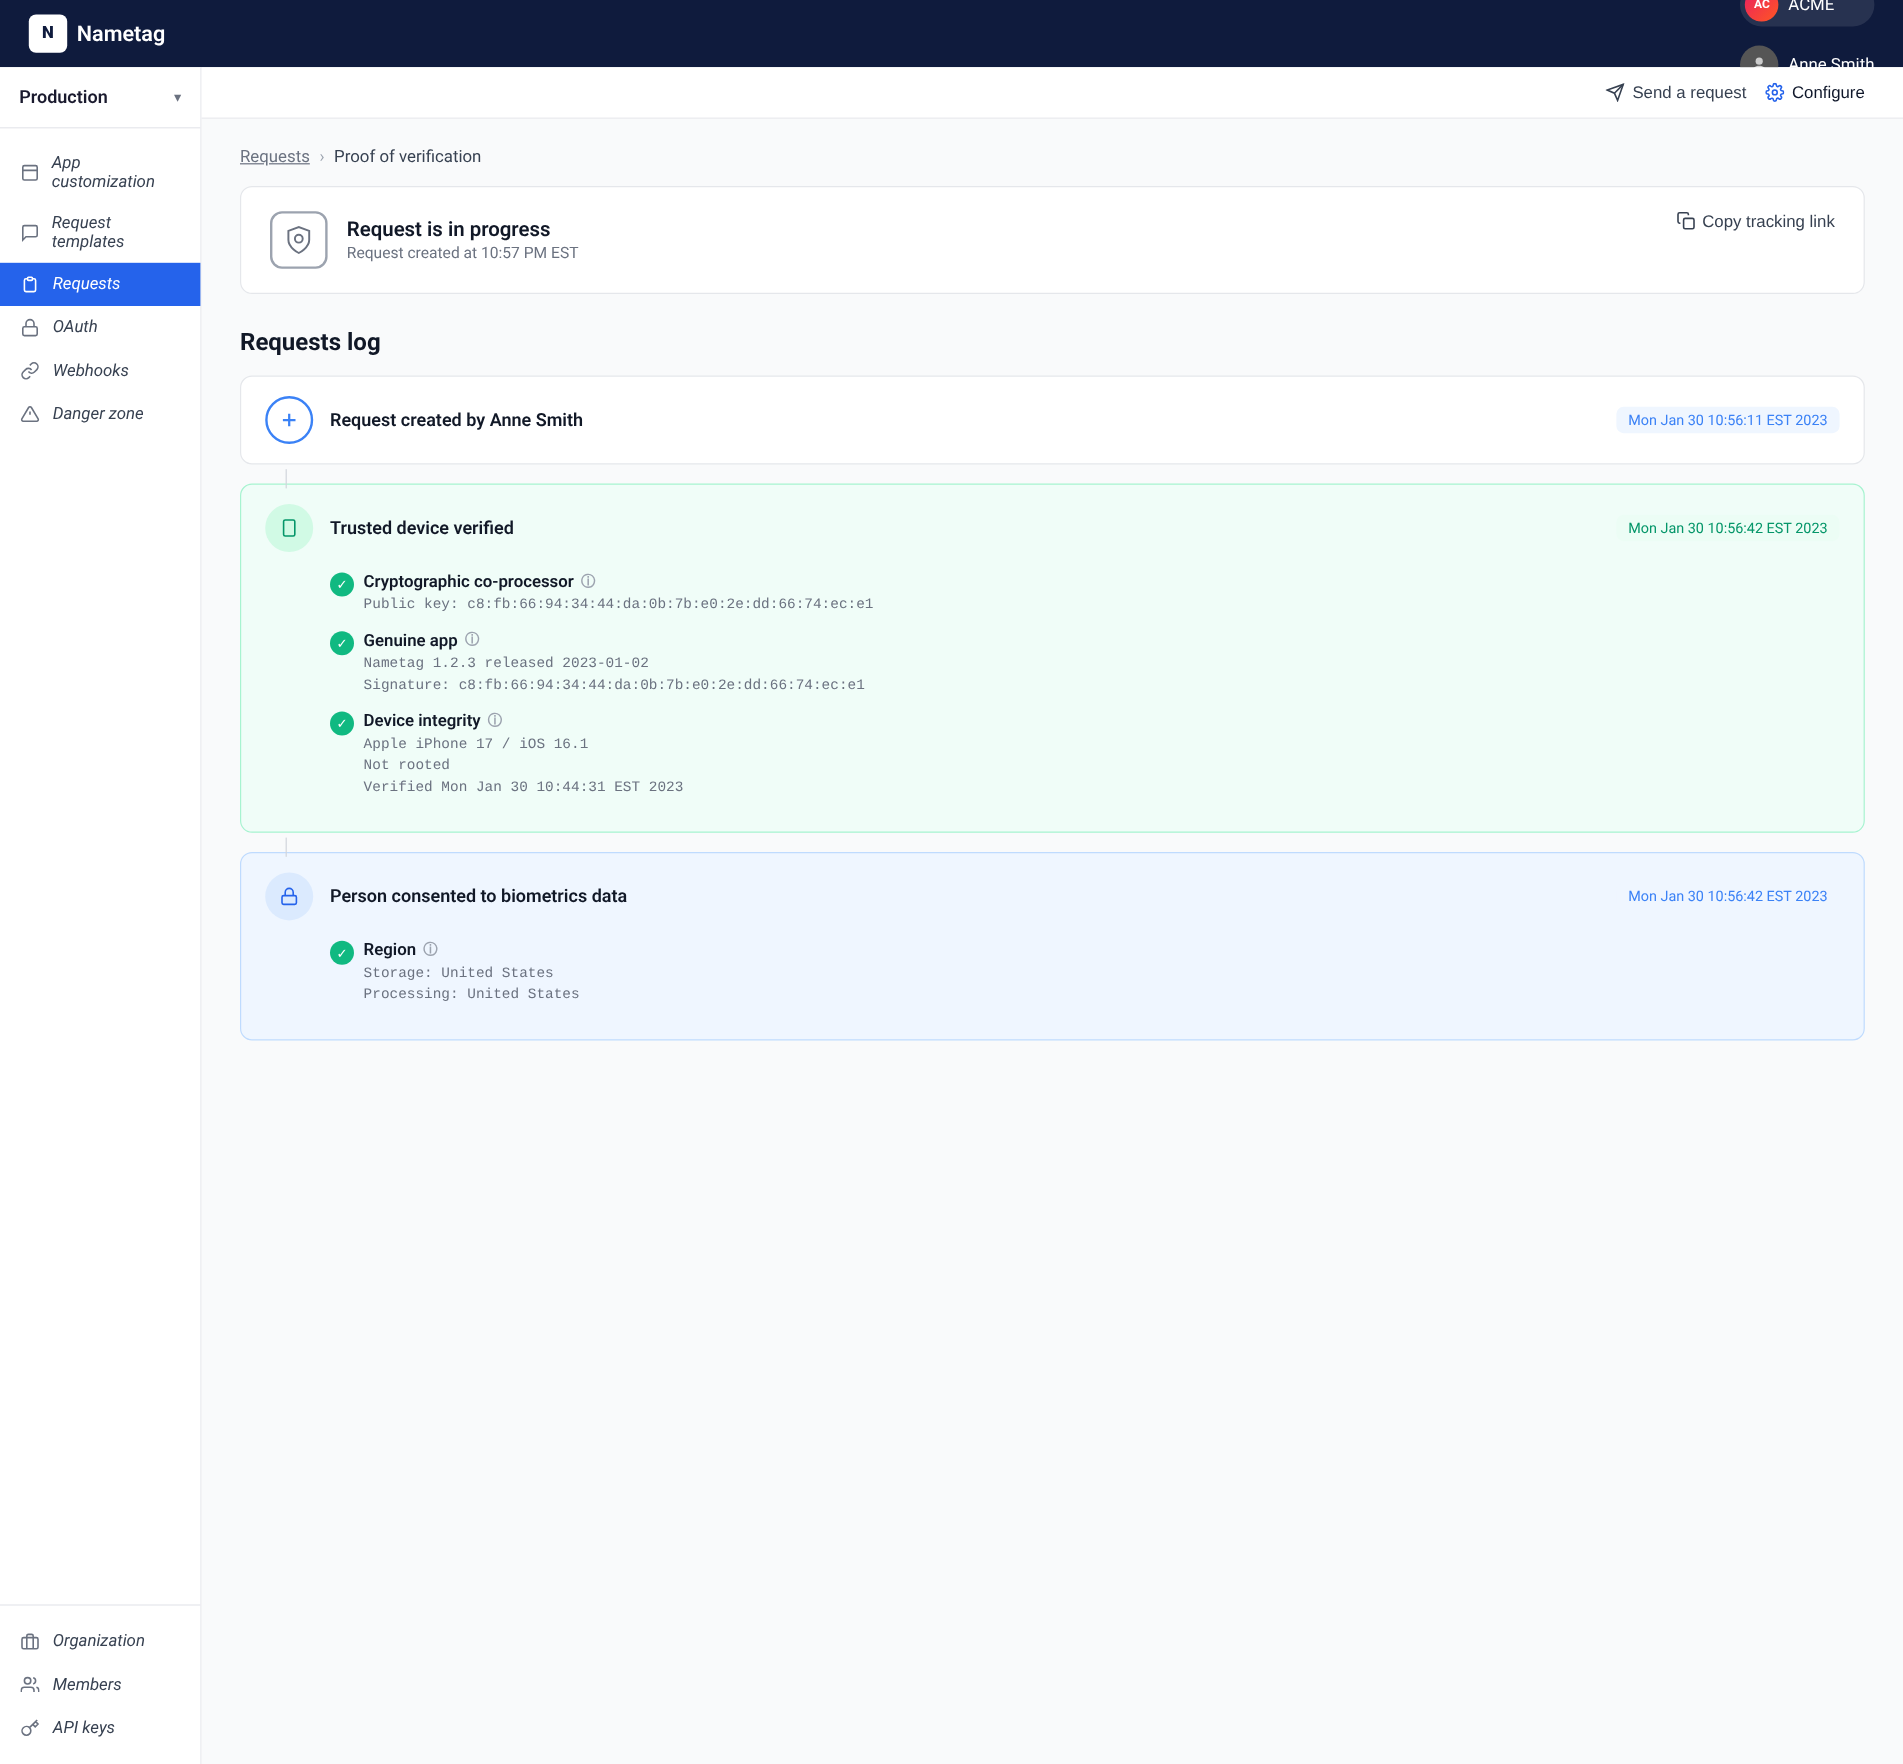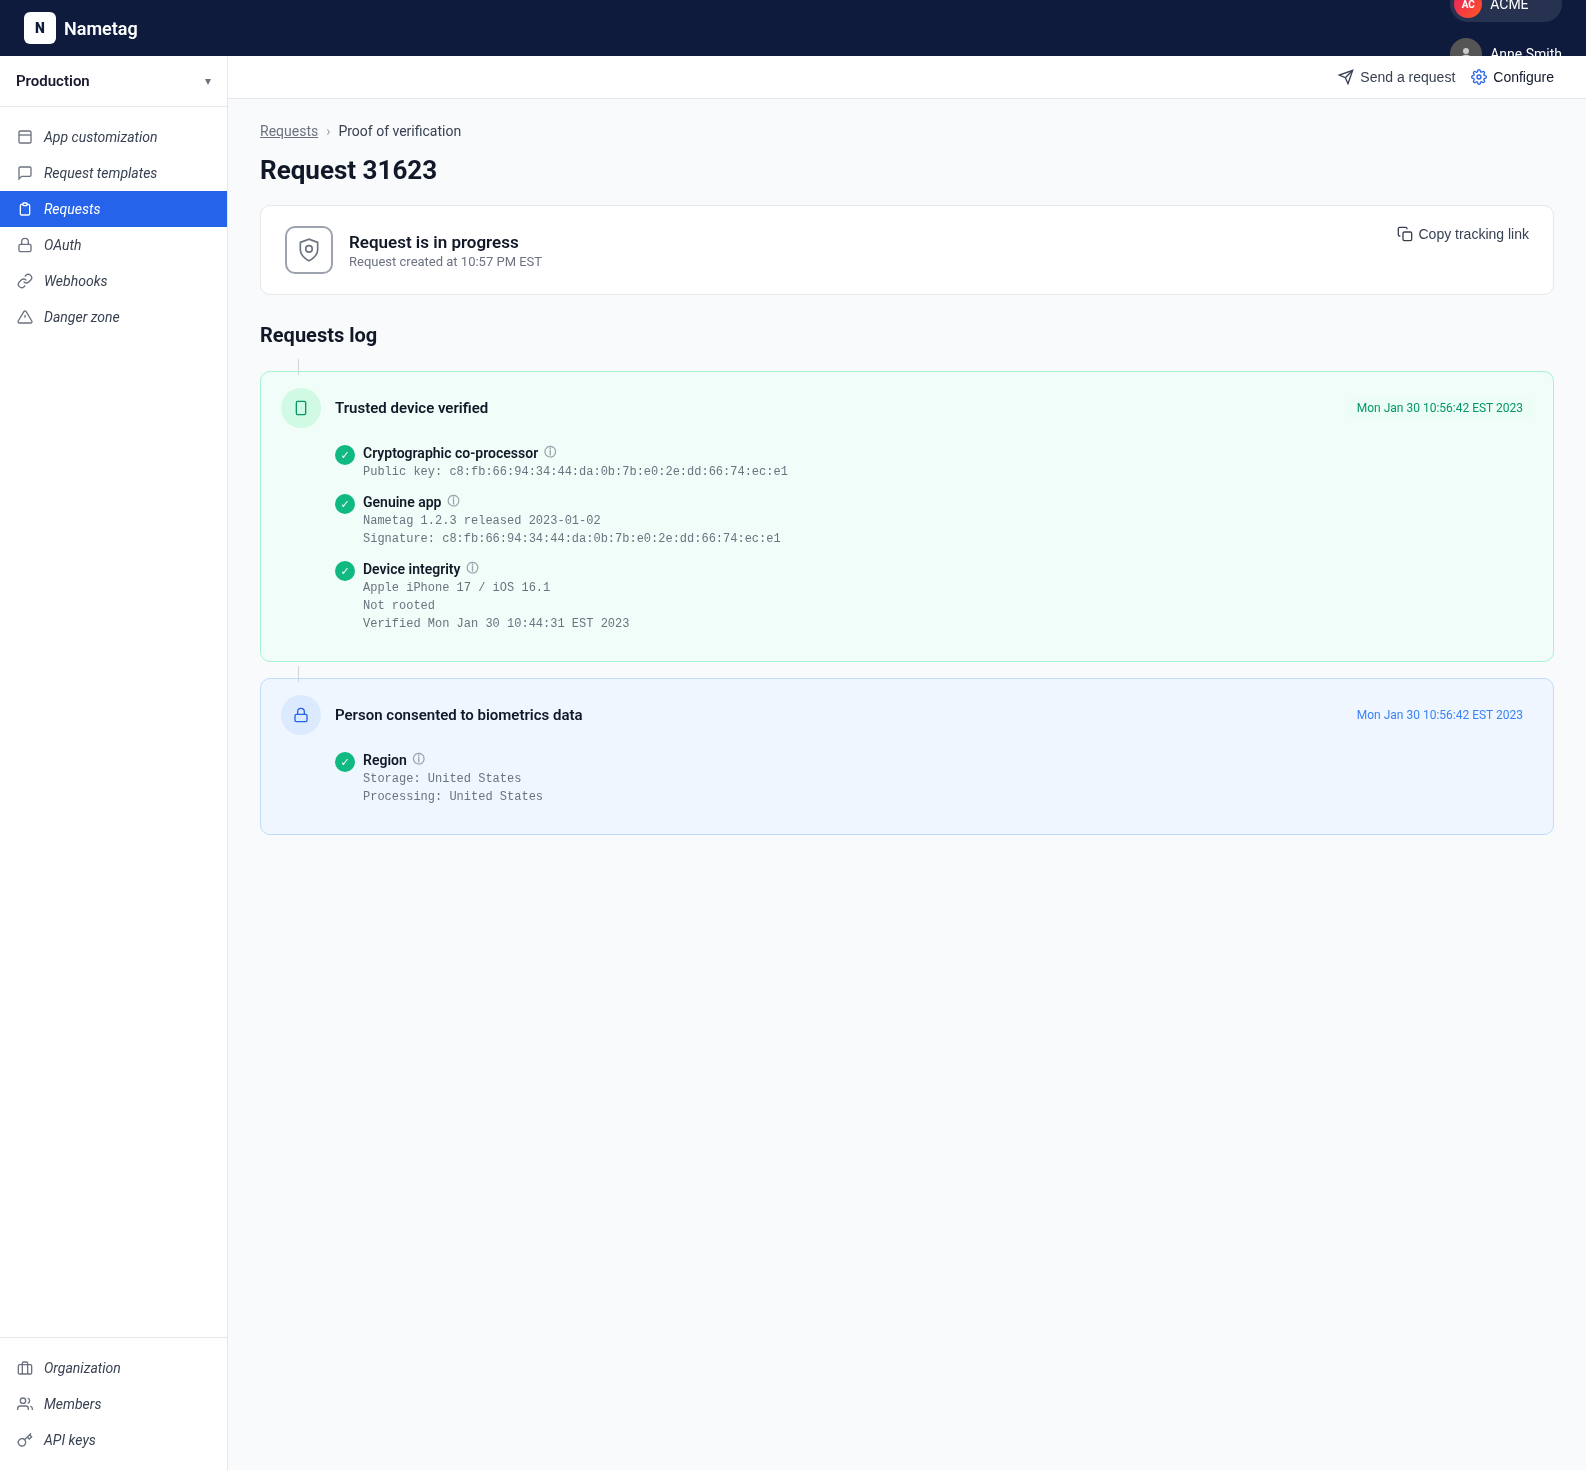--- a/index.html
+++ b/index.html
@@ -81,21 +81,21 @@
     }
 
     
     .layout {
       display: flex;
       height: calc(100vh - 56px);
     }
 
     
     .sidebar {
-      width: 228px;
+      width: 168px;
       background: #fff;
       border-right: 1px solid #e5e7eb;
       display: flex;
       flex-direction: column;
       flex-shrink: 0;
     }
     .env-selector {
       display: flex;
       align-items: center;
       justify-content: space-between;
@@ -539,21 +539,20 @@
 
     <div class="main-content">
       <div class="content-area">
 
         <div class="breadcrumb">
           <span class="breadcrumb-link">Requests</span>
           <span class="breadcrumb-sep">›</span>
           <span class="breadcrumb-current">Proof of verification</span>
         </div>
 
-        <h1 class="page-title">Request 31623</h1>
 
         <div class="status-card">
           <div class="status-card-left">
             <div class="shield-icon-wrap">
               <svg width="26" height="26" viewBox="0 0 24 24" fill="none" stroke="currentColor" stroke-width="1.5">
                   <path d="M12 22s8-4 8-10V5l-8-3-8 3v7c0 6 8 10 8 10z"></path>
                   <circle cx="12" cy="11" r="3"></circle>
                 </svg>
             </div>
             <div>
@@ -565,20 +564,32 @@
             <svg width="16" height="16" viewBox="0 0 24 24" fill="none" stroke="currentColor" stroke-width="2">
                 <rect x="9" y="9" width="13" height="13" rx="2"></rect>
                 <path d="M5 15H4a2 2 0 0 1-2-2V4a2 2 0 0 1 2-2h9a2 2 0 0 1 2 2v1"></path>
               </svg>
             <span>Copy tracking link</span>
           </button>
         </div>
 
         <h2 class="section-title">Requests log</h2>
 
+        <div class="log-entry">
+          <div class="log-entry-header">
+            <div class="log-icon-circle log-icon-plus">
+              <svg width="18" height="18" viewBox="0 0 24 24" fill="none" stroke="currentColor" stroke-width="2.5">
+                  <line x1="12" y1="5" x2="12" y2="19"></line>
+                  <line x1="5" y1="12" x2="19" y2="12"></line>
+                </svg>
+            </div>
+            <span class="log-entry-title">Request created by Anne Smith</span>
+            <span class="log-timestamp">Mon Jan 30 10:56:11 EST 2023</span>
+          </div>
+        </div>
 
         <div style="display:flex; justify-content:flex-start; padding-left: 38px; margin: -4px 0;">
           <div style="width:1px; height:16px; background:#d1d5db;"></div>
         </div>
 
         <div class="log-entry tinted">
           <div class="log-entry-header">
             <div class="log-icon-circle log-icon-phone">
               <svg width="16" height="16" viewBox="0 0 24 24" fill="none" stroke="#059669" stroke-width="2">
                   <rect x="5" y="2" width="14" height="20" rx="2"></rect>

